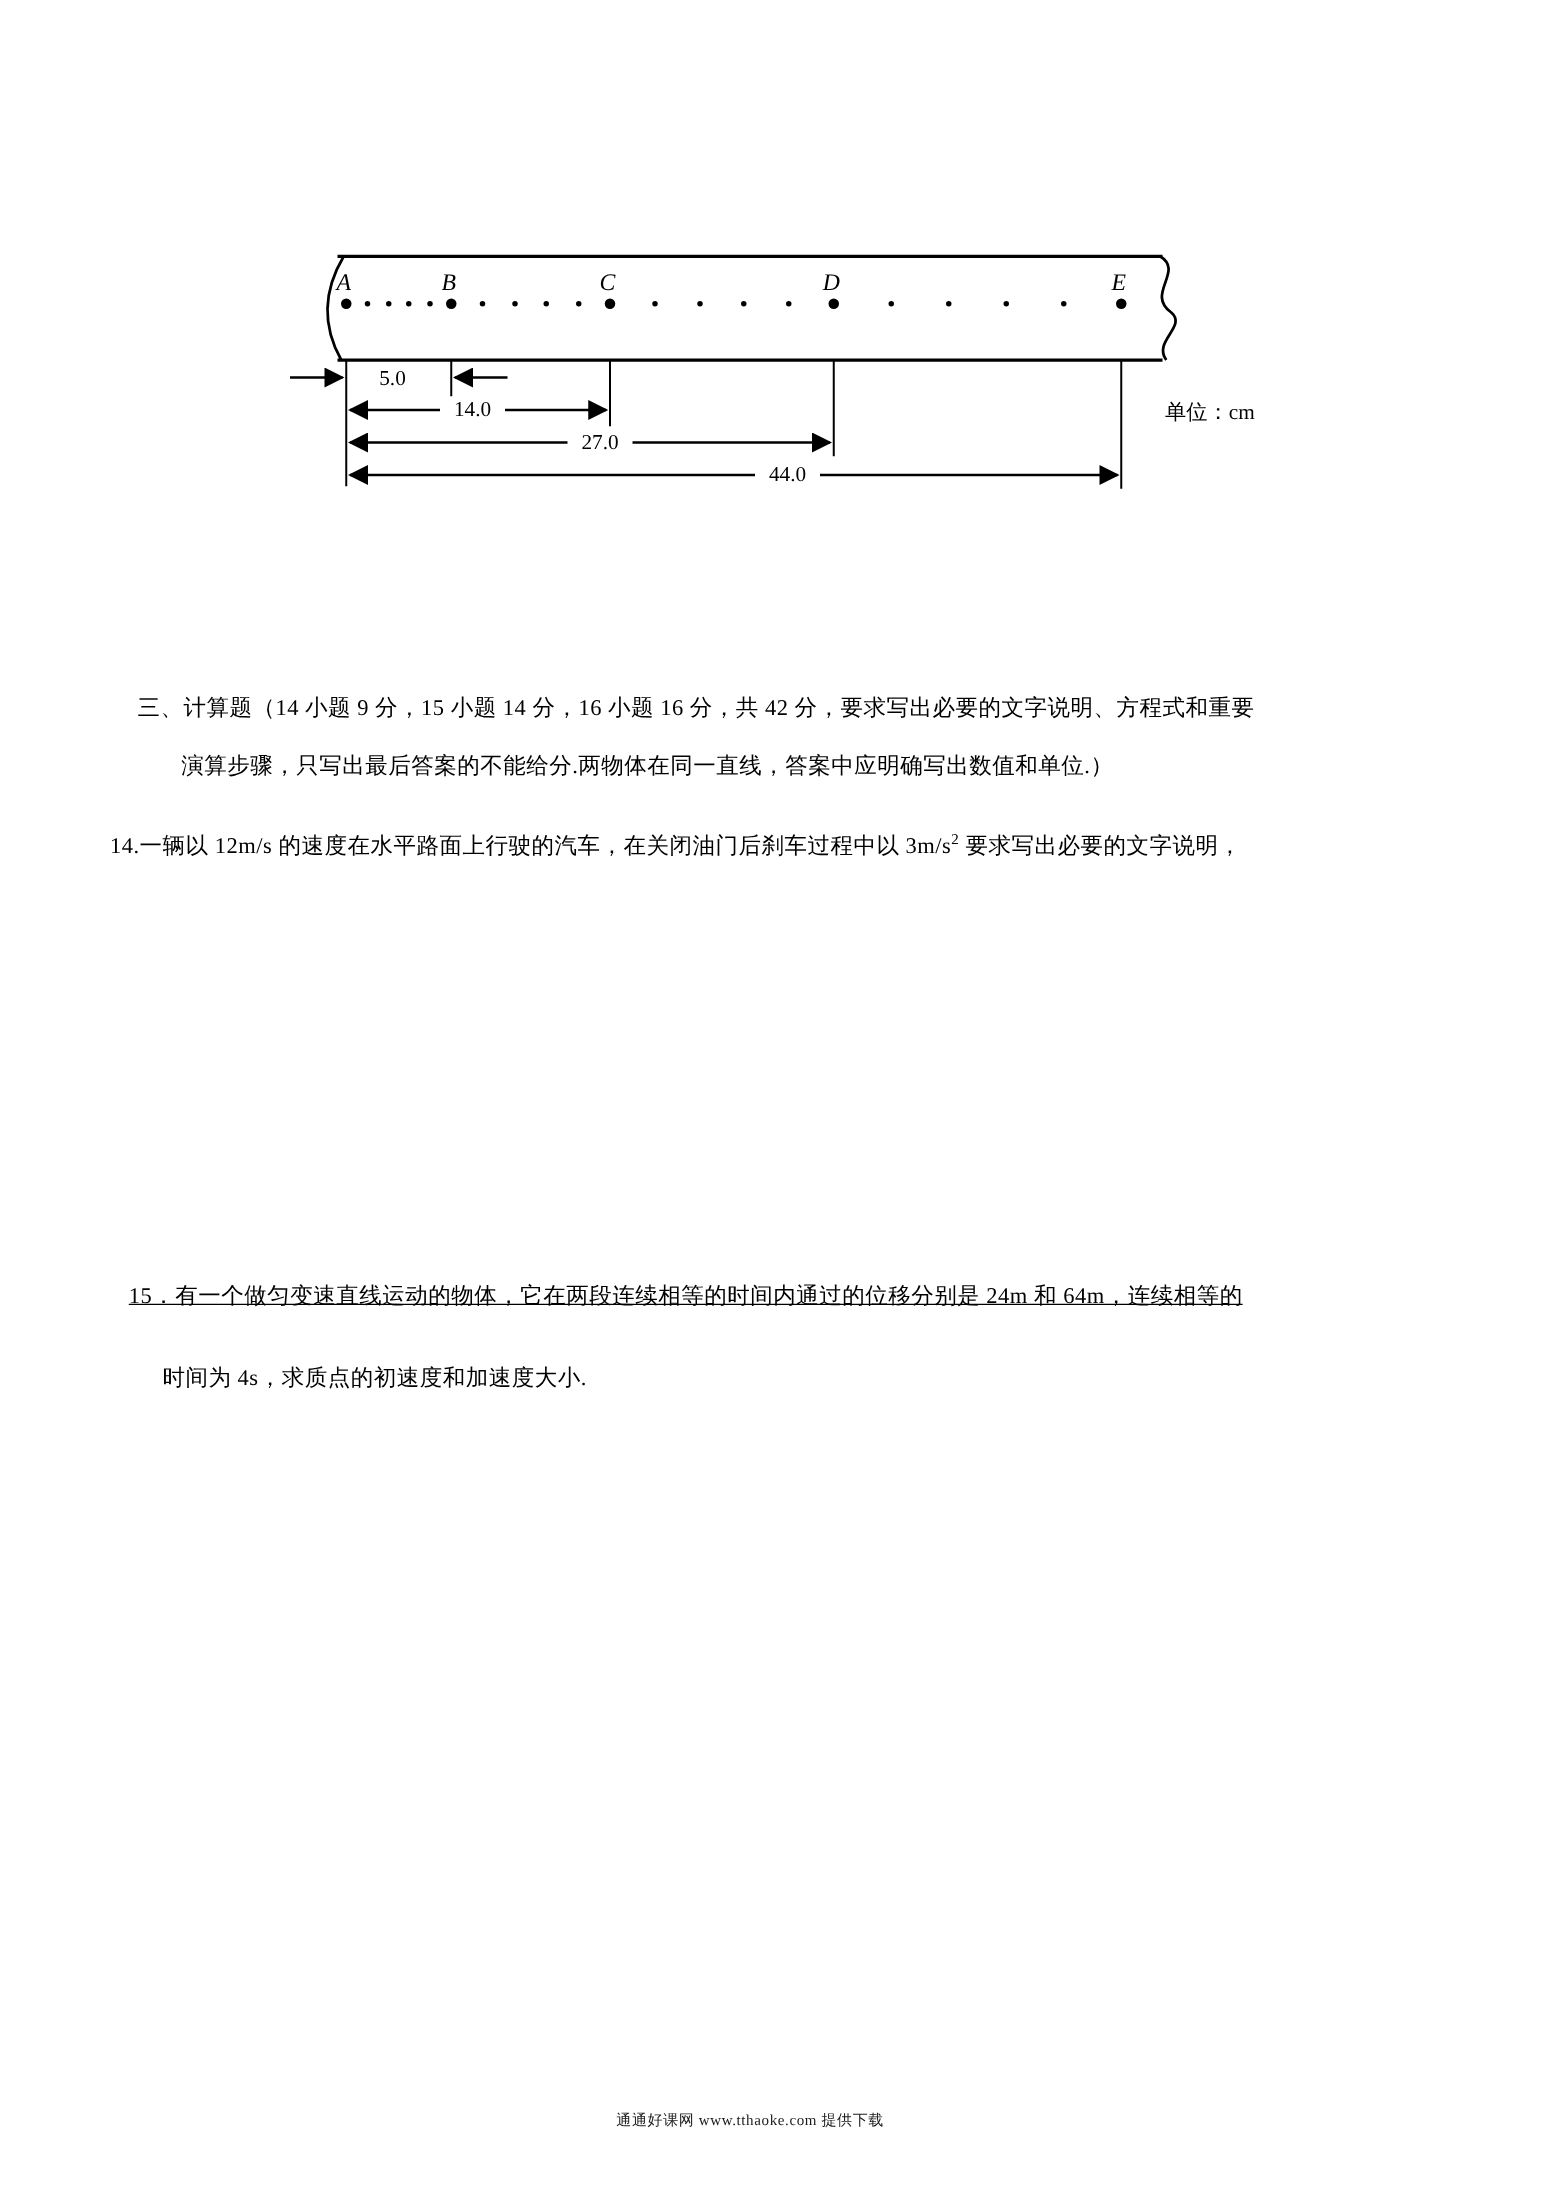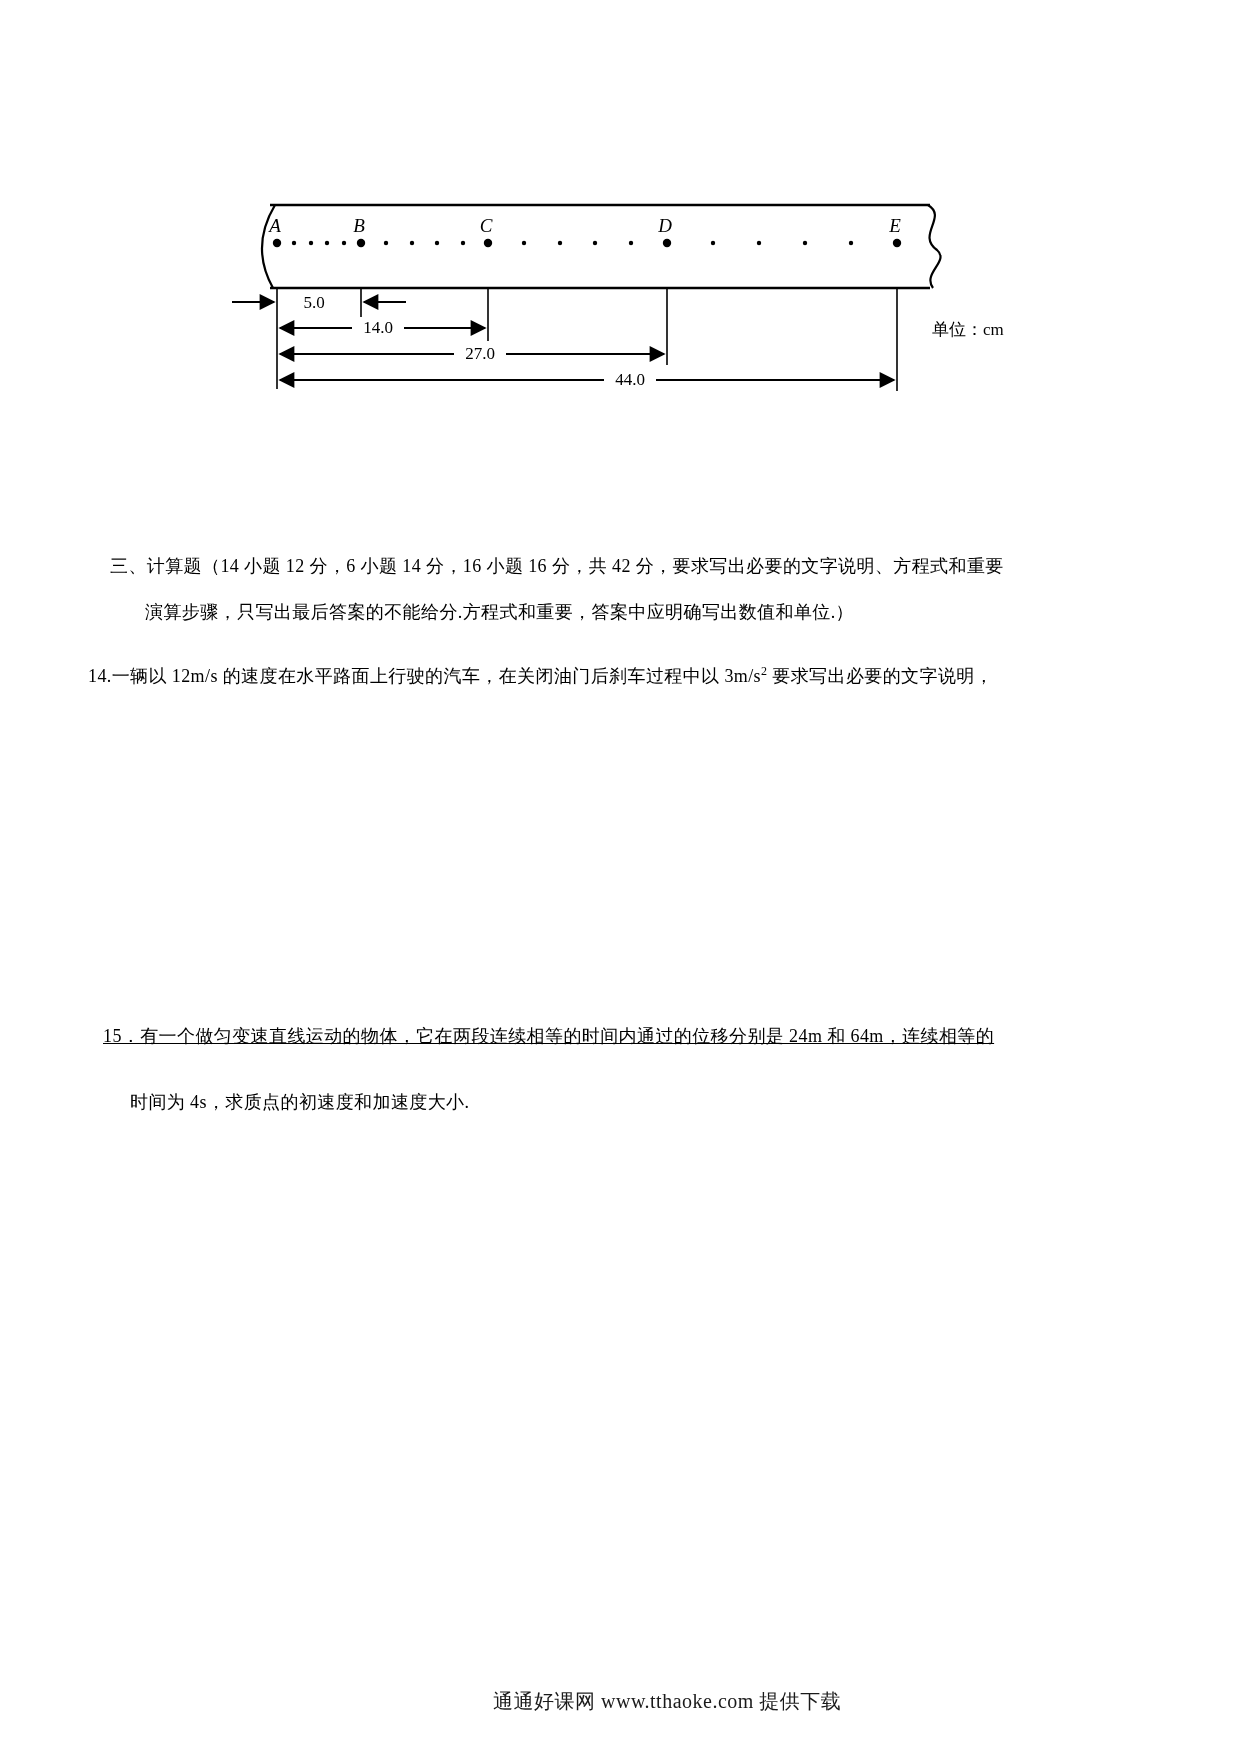--- a/index.html
+++ b/index.html
@@ -15,21 +15,21 @@
   .txt{
     position:absolute;
     white-space:nowrap;
     font-size:18px;
     letter-spacing:0.4px;
     line-height:1.25;
   }
   .txt sup{font-size:12px;vertical-align:super;line-height:0;}
   .txt sub{font-size:12px;vertical-align:sub;line-height:0;}
   .footer{
-    font-size:20px;
+    font-size:12px;
     letter-spacing:0.5px;
     color:#1a1a1a;
   }
   .artifact-dot{
     display:inline-block;
     width:4px;height:4px;
     background:#2e8b77;
     border-radius:50%;
     margin:0 1px 2px 1px;
     vertical-align:baseline;
@@ -111,22 +111,22 @@
       <text x="198" y="168">14.0</text>
       <rect x="274" y="179" width="52" height="19" fill="#ffffff" stroke="none"></rect>
       <text x="300" y="194">27.0</text>
       <rect x="424" y="205" width="52" height="19" fill="#ffffff" stroke="none"></rect>
       <text x="450" y="220">44.0</text>
     </g>
 
     <text x="752" y="170" font-size="17" fill="#000">单位：cm</text>
   </svg>
 
-  <div class="txt" style="left:110px;top:555px;">三、计算题（14 小题 12 分，6 小题 14 分，16 小题 16 分，共 42 分，要求写出必要的文字说明、方程式和重要</div>
-  <div class="txt" style="left:145px;top:601px;">演算步骤，只写出最后答案的不能给分.方程式和重要，答案中应明确写出数值和单位.）</div>
+  <div class="txt" style="left:110px;top:555px;">三、计算题（14 小题 9 分，15 小题 14 分，16 小题 16 分，共 42 分，要求写出必要的文字说明、方程式和重要</div>
+  <div class="txt" style="left:145px;top:601px;">演算步骤，只写出最后答案的不能给分.两物体在同一直线，答案中应明确写出数值和单位.）</div>
 
   <div class="txt" style="left:88px;top:665px;"><span>14.一辆以 12m/s 的速度在水平路面上行驶的汽车，在关闭油门后刹车过程中以 3m/s</span><sup>2</sup><span> 要求写出必要的文字说明，</span></div>
 
   <div class="txt" style="left:103px;top:1025px;text-decoration:underline;">15．有一个做匀变速直线运动的物体，它在两段连续相等的时间内通过的位移分别是 24m 和 64m，连续相等的</div>
   <div class="txt" style="left:130px;top:1059px;margin-top:32px;">时间为 4s，求质点的初速度和加速度大小.</div>
 
 
   <div class="txt footer" style="left:493px;top:1689px;">通通好课网  www.tthaoke.com  提供下载</div>
 
 </div>

